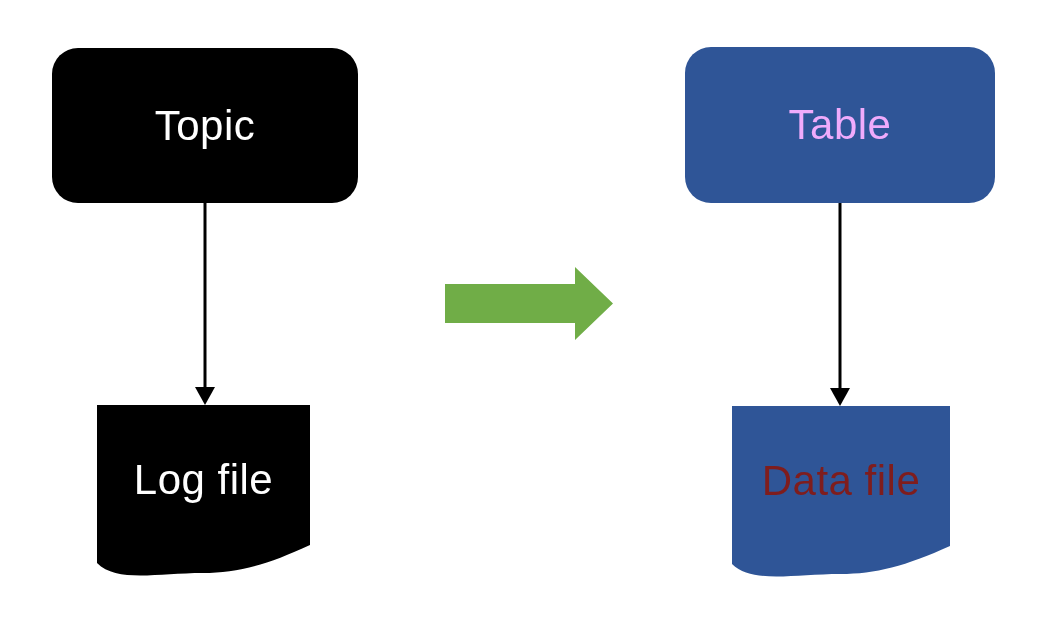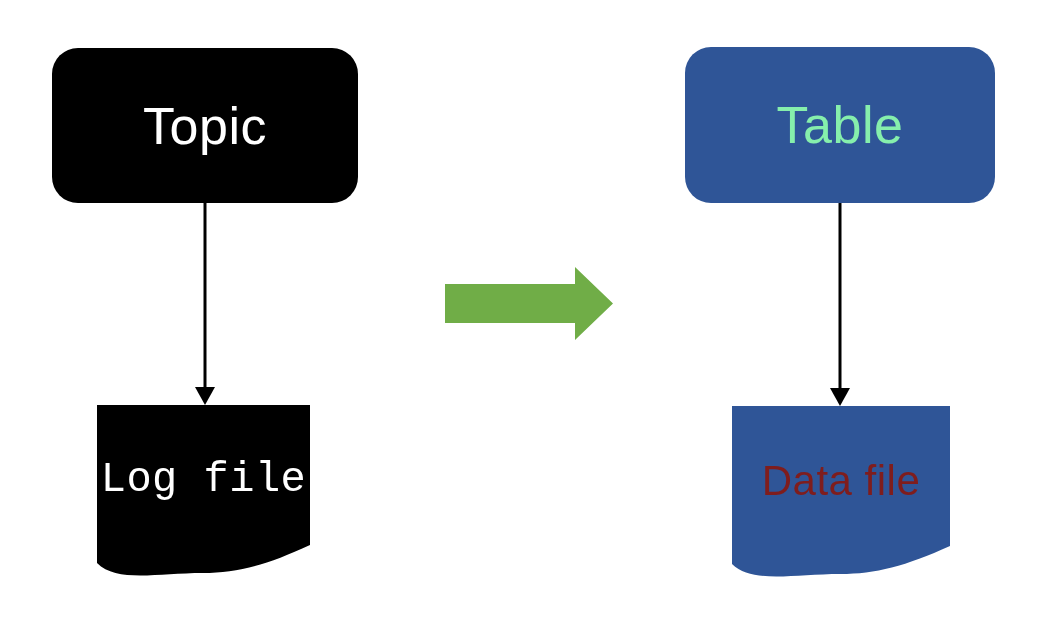--- a/index.html
+++ b/index.html
@@ -14,29 +14,29 @@
     overflow: hidden;
   }
   .rounded-box {
     position: absolute;
     border-radius: 26px;
     display: flex;
     align-items: center;
     justify-content: center;
   }
   .box-label {
-    font-size: 52px;
+    font-size: 42px;
     letter-spacing: 0.5px;
   }
   #topic-box  { left: 52px;  top: 48px; width: 306px; height: 155px; }
   #table-box  { left: 685px; top: 47px; width: 310px; height: 156px; }
   .doc-shape {
     position: absolute;
   }
-  #log-file-shape  { left: 97px;  top: 405px; width: 213px; height: 178px; font-family: Liberation Mono, monospace; }
+  #log-file-shape  { left: 97px;  top: 405px; width: 213px; height: 178px; }
   #data-file-shape { left: 732px; top: 406px; width: 218px; height: 178px; }
   .doc-shape svg {
     position: absolute;
     left: 0; top: 0;
     width: 100%; height: 100%;
     display: block;
   }
   .doc-label {
     position: absolute;
     left: 0; right: 0; top: 0;
@@ -58,21 +58,21 @@
 </head>
 <body>
 
 <div class="canvas" style="background-color: rgb(255, 255, 255);">
 
   <div id="topic-box" class="rounded-box" style="background-color: rgb(0, 0, 0);">
     <span class="box-label" style="color: rgb(255, 255, 255);">Topic</span>
   </div>
 
   <div id="table-box" class="rounded-box" style="background-color: rgb(47, 85, 151);">
-    <span class="box-label" style="color: #86efac;">Table</span>
+    <span class="box-label" style="color: #f0abfc;">Table</span>
   </div>
 
   <svg id="connector-left" class="connector" viewBox="0 0 20 203">
     <line x1="10" y1="0" x2="10" y2="186" stroke-width="3" stroke="#000000"></line>
     <polygon points="0,184 20,184 10,202" fill="#000000"></polygon>
   </svg>
 
   <svg id="connector-right" class="connector" viewBox="0 0 20 204">
     <line x1="10" y1="0" x2="10" y2="187" stroke-width="3" stroke="#000000"></line>
     <polygon points="0,185 20,185 10,203" fill="#000000"></polygon>

